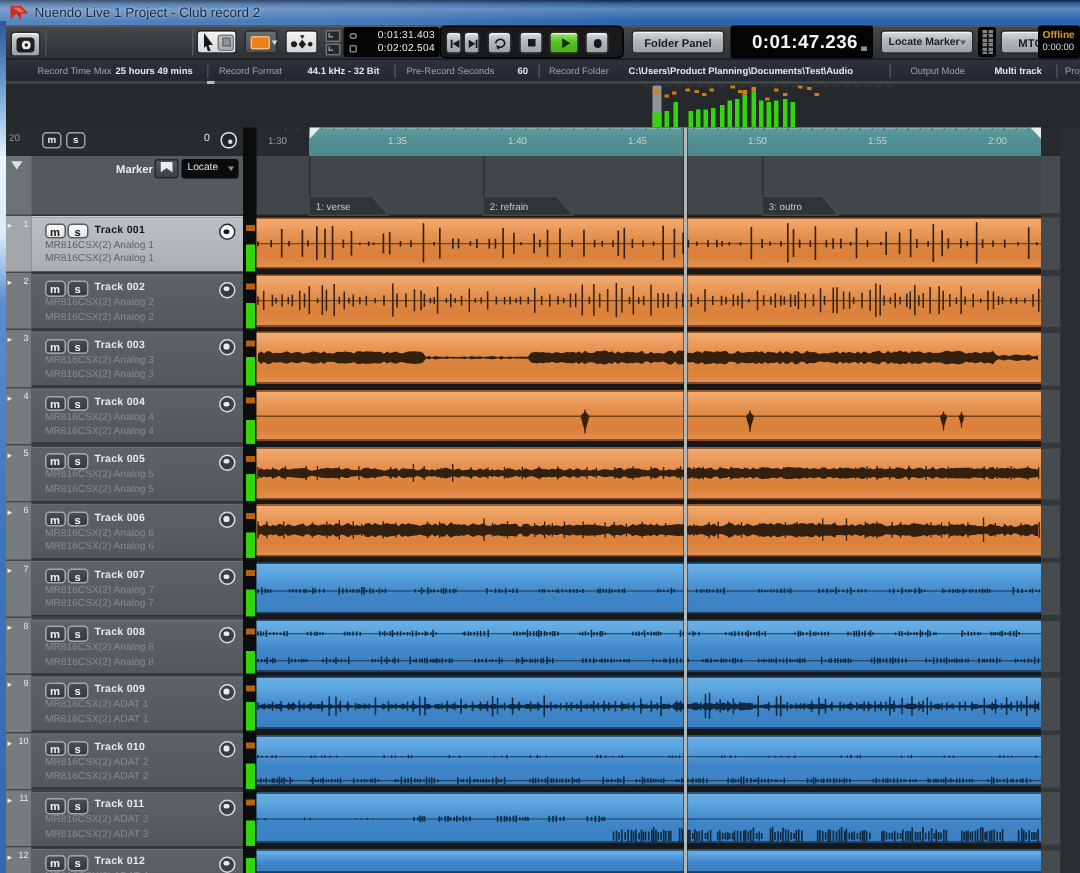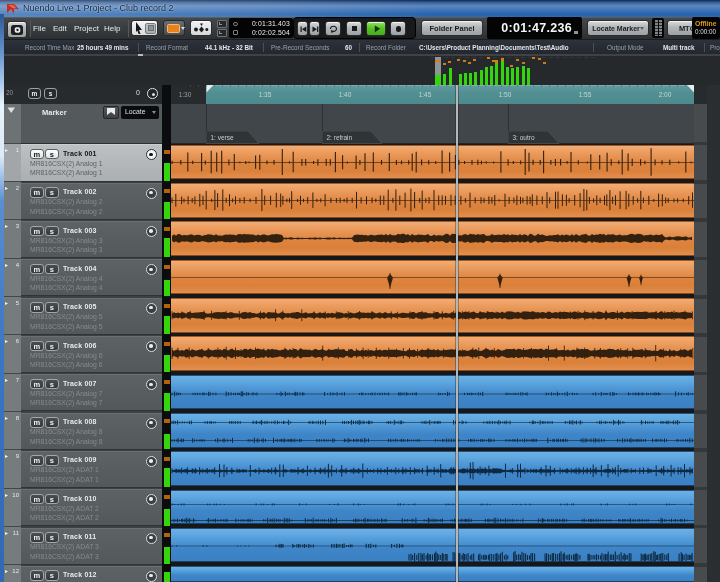--- a/index.html
+++ b/index.html
@@ -101,26 +101,20 @@
 <div class="btn" style="left:7px;top:21px;width:20px;height:17px"></div>
 <div class="abs" style="left:11px;top:24.5px;width:12px;height:10px;background:#1d1f21;border-radius:2.5px"></div>
 <svg class="abs" style="left:12.5px;top:25.5px" width="9" height="8" viewBox="0 0 10 9">
   <circle cx="5" cy="4.5" r="3.4" fill="#e8eaeb"></circle>
   <circle cx="5" cy="4.5" r="1.3" fill="#1d1f21"></circle>
   <rect x="4.2" y="0" width="1.6" height="1.4" fill="#1d1f21"></rect>
   <rect x="4.2" y="7.6" width="1.6" height="1.4" fill="#1d1f21"></rect>
   <rect x="0.2" y="3.7" width="1.4" height="1.6" fill="#1d1f21"></rect>
   <rect x="8.4" y="3.7" width="1.4" height="1.6" fill="#1d1f21"></rect>
 </svg>
-<div class="abs" id="menu">
-  <span style="left:33px">File</span>
-      <span style="left:53px">Edit</span>
-  <span style="left:74px">Project</span>
-      <span style="left:104px">Help</span>
-</div>
 <div class="abs" style="left:128px;top:20px;width:1px;height:17px;background:#55595c"></div>
 <div class="abs" style="left:30px;top:20px;width:1px;height:17px;background:#515558"></div>
 
 <div class="btn" style="left:131px;top:20px;width:27px;height:16px;background:linear-gradient(#f2f3f4,#d9dbdc)"></div>
 <svg class="abs" style="left:134px;top:22px" width="10" height="12">
       <polygon points="2,0 8,8 5,8 6.5,12 4.5,12 3.5,8.5 2,10" fill="#141618"></polygon>
     </svg>
 <div class="abs" style="left:145px;top:22.5px;width:11px;height:11px;background:linear-gradient(#c2c5c7,#a9adaf);border:1px solid #777b7d;border-radius:2px"></div>
 <div class="abs" style="left:147.5px;top:25px;width:6px;height:6px;background:#8f9395;border:1px solid #6a6e70"></div>
 
@@ -358,21 +352,21 @@
 <div class="abs" style="left:136px;top:89px;font-size:7px;color:#dfe2e3">0</div>
 <div class="abs" style="left:147px;top:88px;width:10.5px;height:10.5px;border-radius:50%;border:1.4px solid #dfe2e3;background:#222527"></div>
 <div class="abs" style="left:151.6px;top:92.6px;width:3.4px;height:3.4px;border-radius:50%;background:#dfe2e3"></div>
 
 <div class="abs" id="mhdr"></div>
 <div class="abs" id="mlane"></div>
 <div class="abs" style="left:4px;top:104px;width:17px;height:39.8px;background:#6d7274;border-bottom:1px solid #43474a"></div>
 <svg class="abs" style="left:7px;top:106.5px" width="9" height="7">
       <polygon points="0.5,0.5 8,0.5 4.2,6" fill="#dfe2e4"></polygon>
     </svg>
-<div class="abs" style="left:42px;top:107.5px;width:60px;text-align:left;font-size:7.5px;font-weight:bold;color:#e9ebec">Marker</div>
+<div class="abs" style="left:42px;top:107.5px;width:60px;text-align:right;font-size:7.5px;font-weight:bold;color:#e9ebec">Marker</div>
 <div class="abs" style="left:103px;top:105.5px;width:16px;height:13px;background:linear-gradient(#53585b,#3c4043);border:1px solid #24272a;border-radius:2px"></div>
 <svg class="abs" style="left:107px;top:108px" width="9" height="8">
       <polygon points="0,0 8,0 8,7 4,4 0,7" fill="#e9ebec"></polygon>
     </svg>
 <div class="abs" style="left:121px;top:105.5px;width:38px;height:13px;background:#0a0b0c;border-radius:2px"></div>
 <div class="abs" style="left:125px;top:108px;font-size:6.8px;color:#dfe3e4">Locate</div>
 <div class="abs" style="left:152px;top:110.5px;width:0;height:0;border-left:2.5px solid transparent;border-right:2.5px solid transparent;border-top:3px solid #8d9193"></div>
 
 <div style="position:absolute;left:206px;top:104px;width:1px;height:40px;background:#2c3033"></div>
 <div style="position:absolute;left:322px;top:104px;width:1px;height:40px;background:#2c3033"></div>

